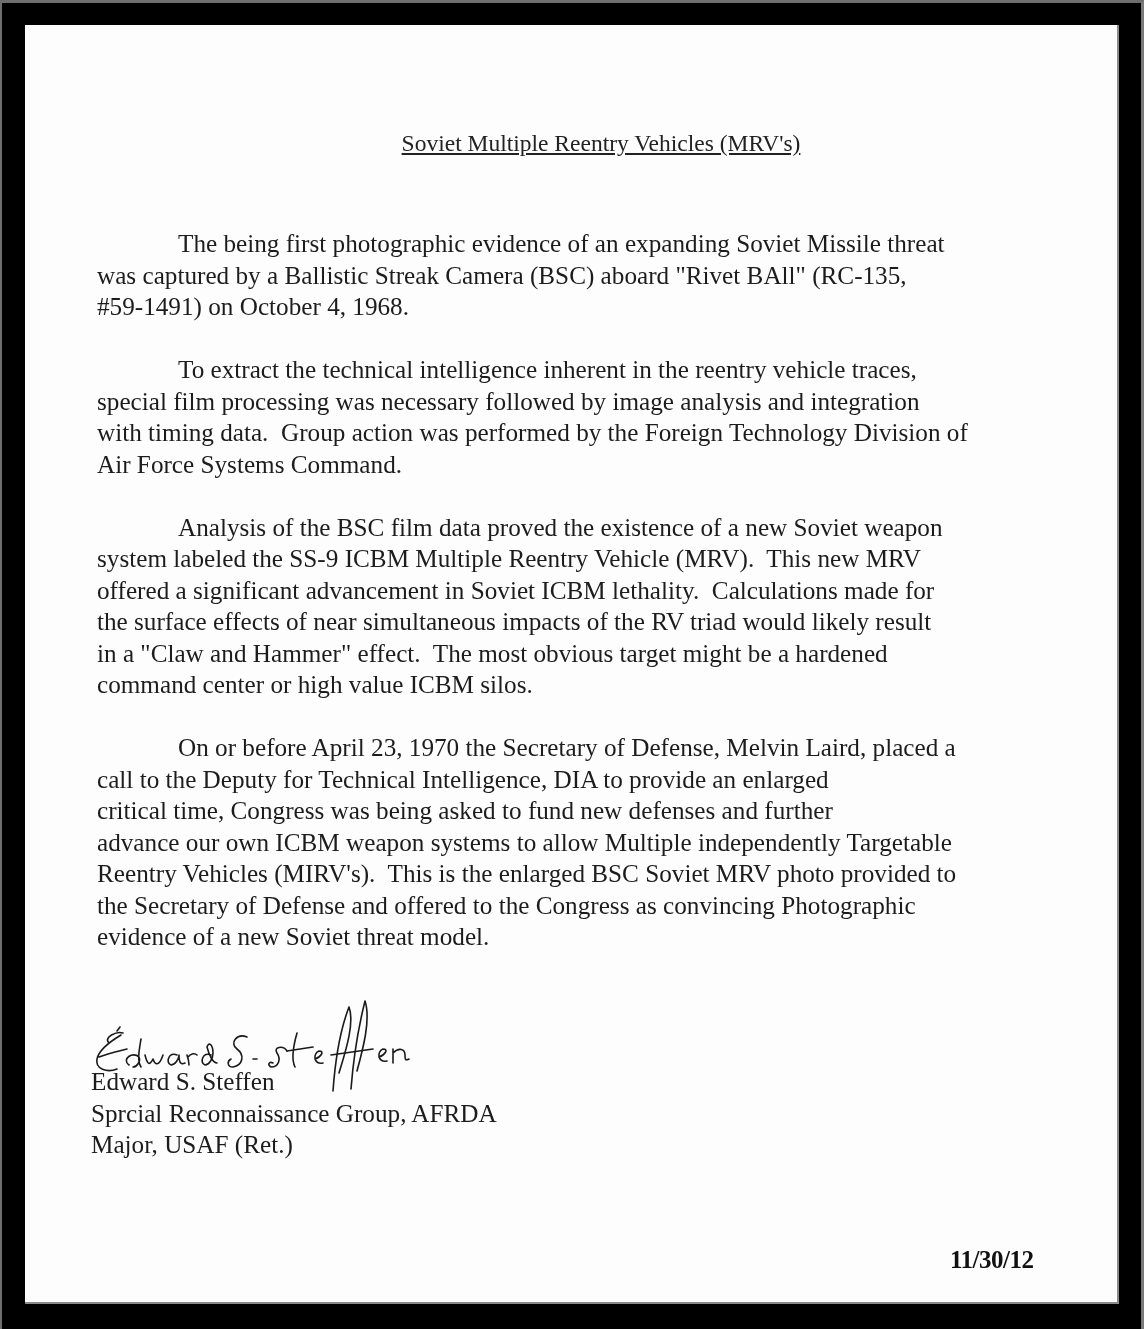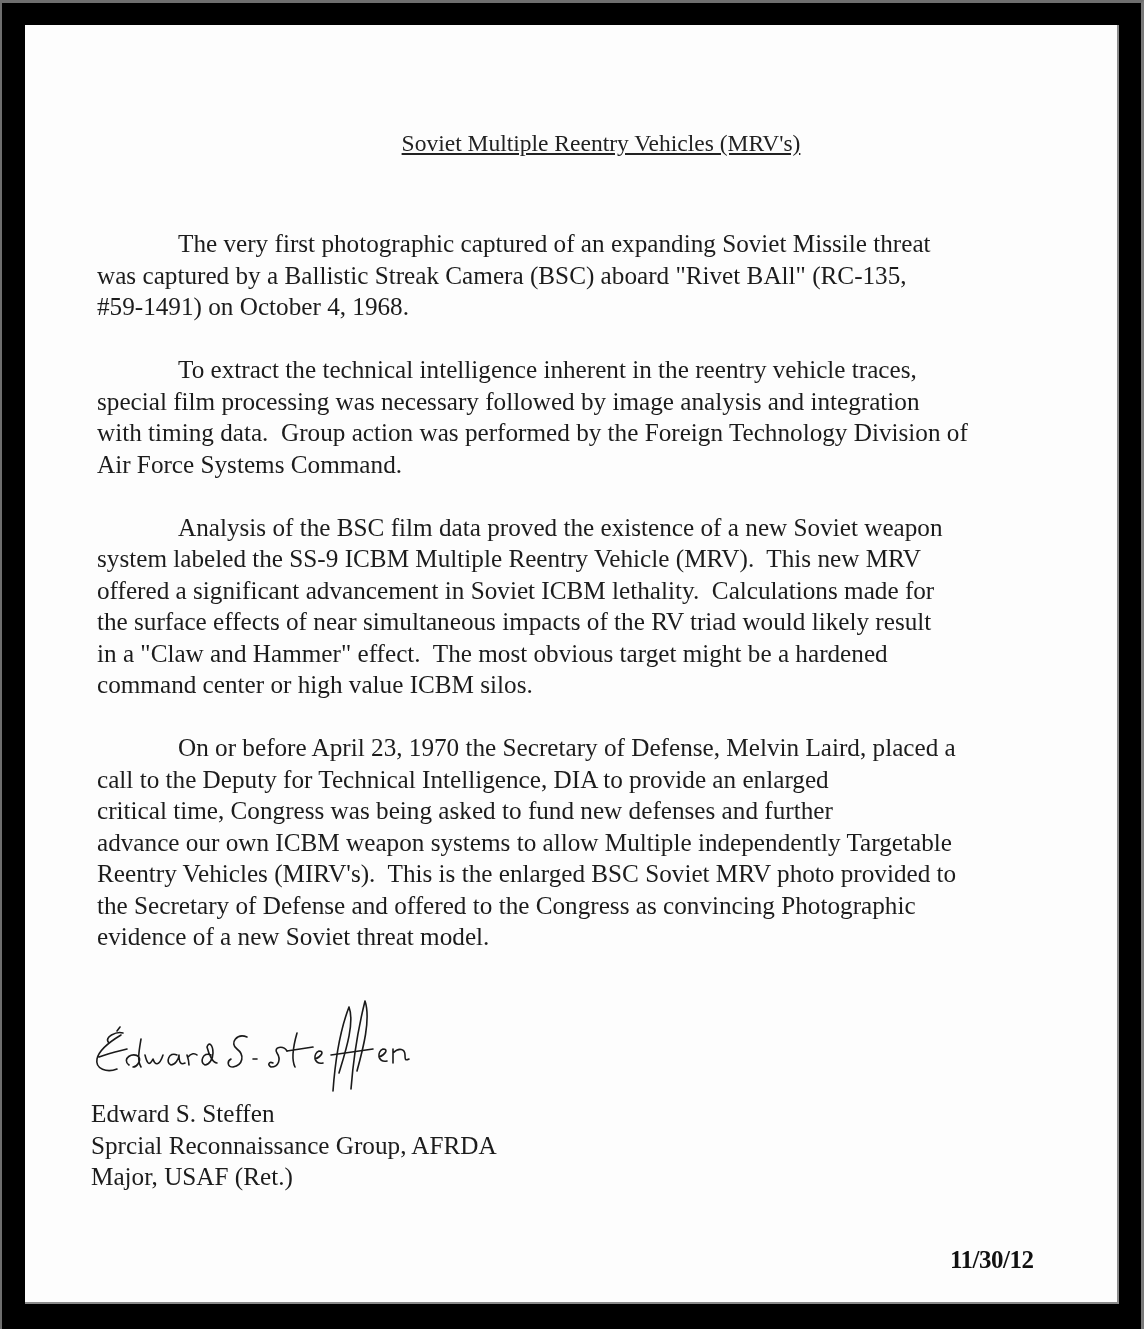--- a/index.html
+++ b/index.html
@@ -72,21 +72,20 @@
       top: 968px;
       width: 380px;
       height: 100px;
     }
     .sig-block {
       position: absolute;
       left: 66px;
       top: 1041px;
       font-size: 25.2px;
       line-height: 31.5px;
-      margin-top: 32px;
     }
     .sig-line { display: block; white-space: pre; }
     .date-stamp {
       position: absolute;
       left: 925px;
       top: 1221px;
       font-weight: bold;
       font-size: 25px;
       color: #111;
       letter-spacing: -0.5px;
@@ -97,21 +96,21 @@
 <body>
 
 <div class="frame-outer"></div>
 
 <div class="paper">
 
   <div class="title">Soviet Multiple Reentry Vehicles (MRV's)</div>
 
   <div class="body">
     <div class="para">
-      <span class="line first">The very first photographic captured of an expanding Soviet Missile threat</span>
+      <span class="line first">The being first photographic evidence of an expanding Soviet Missile threat</span>
       <span class="line">was captured by a Ballistic Streak Camera (BSC) aboard "Rivet BAll" (RC-135,</span>
       <span class="line">#59-1491) on October 4, 1968.</span>
     </div>
     <div class="para">
       <span class="line first">To extract the technical intelligence inherent in the reentry vehicle traces,</span>
       <span class="line">special film processing was necessary followed by image analysis and integration</span>
       <span class="line">with timing data.  Group action was performed by the Foreign Technology Division of</span>
       <span class="line">Air Force Systems Command.</span>
     </div>
     <div class="para">

